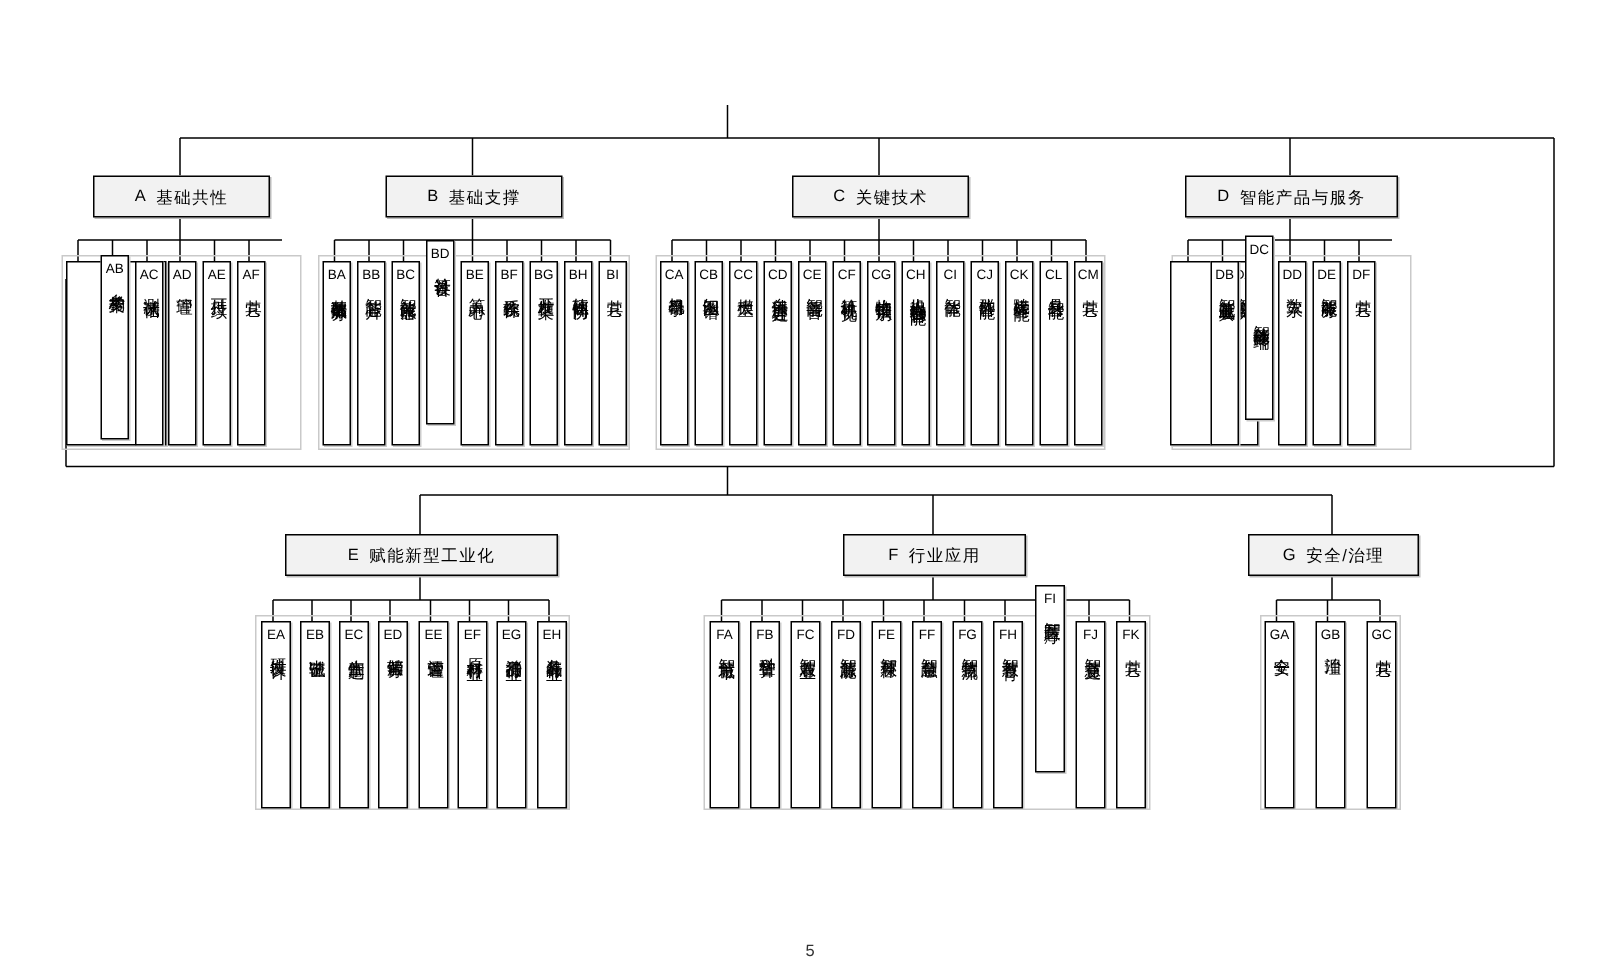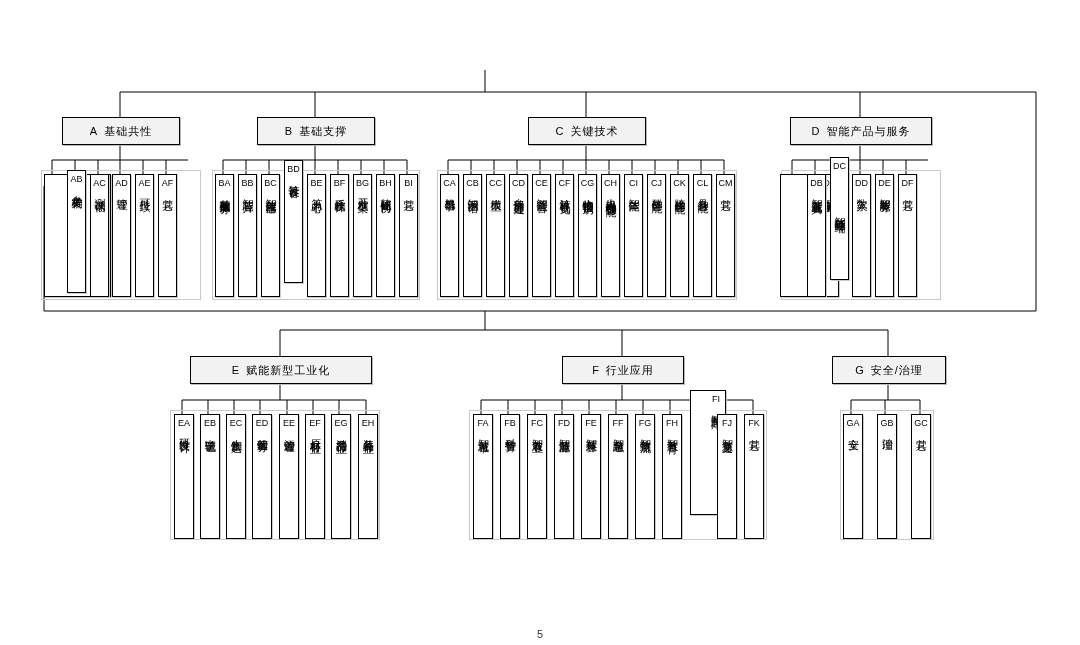--- a/index.html
+++ b/index.html
@@ -396,21 +396,21 @@
     <span class="ltext">智慧金融</span>
   </div>
   <div class="leaf" style="left:635px;top:414px;width:18px;height:120px;">
     <span class="lcode">FG</span>
     <span class="ltext">智慧物流</span>
   </div>
   <div class="leaf" style="left:662px;top:414px;width:18px;height:120px;">
     <span class="lcode">FH</span>
     <span class="ltext">智慧教育</span>
   </div>
-  <div class="leaf" style="left:690px;top:390px;width:18px;height:120px;padding-left:16px;">
+  <div class="leaf" style="left:690px;top:390px;width:18px;height:120px;">
     <span class="lcode">FI</span>
     <span class="ltext">智慧医疗</span>
   </div>
   <div class="leaf" style="left:717px;top:414px;width:18px;height:120px;">
     <span class="lcode">FJ</span>
     <span class="ltext">智慧交通</span>
   </div>
   <div class="leaf" style="left:744px;top:414px;width:18px;height:120px;">
     <span class="lcode">FK</span>
     <span class="ltext">其它</span>

